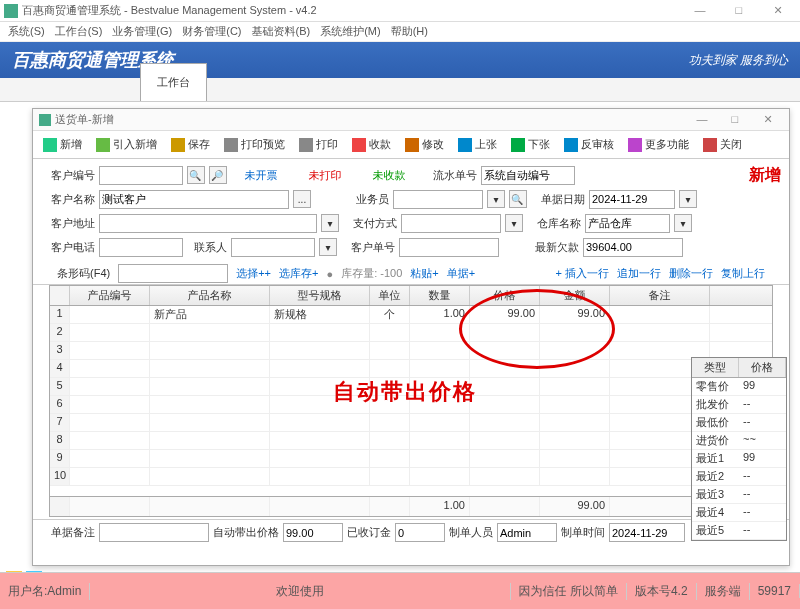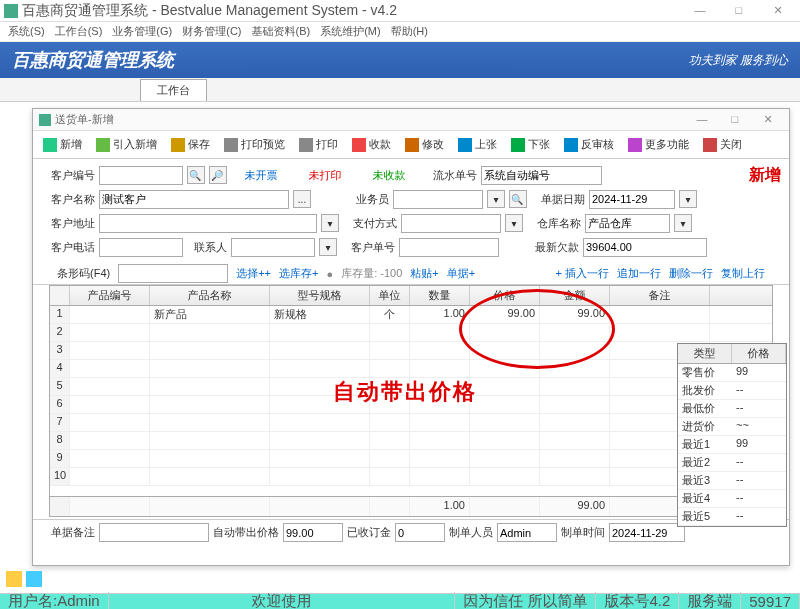--- a/index.html
+++ b/index.html
@@ -1,27 +1,27 @@
 <!DOCTYPE html>
 <html><head>
 <meta charset="utf-8">
 <style>
 *{box-sizing:border-box;margin:0;padding:0;font-family:"Microsoft YaHei",SimSun,Arial,sans-serif}
 body{background:#fff;font-size:11px;color:#333;width:800px;height:609px;overflow:hidden;position:relative}
 .title-bar{height:22px;background:#fff;border-bottom:1px solid #ddd;display:flex;align-items:center;padding:0 4px}
 .title-bar .icon{width:14px;height:14px;background:#4a8;margin-right:4px}
-.title-bar .title{flex:1;font-size:14px;color:#555}
+.title-bar .title{flex:1;font-size:11px;color:#555}
 .title-bar .win-btns span{display:inline-block;width:36px;text-align:center;color:#888;cursor:default}
 .menu-bar{height:20px;display:flex;align-items:center;padding:0 4px;gap:2px;font-size:11px;color:#555;border-bottom:1px solid #eee}
 .menu-bar span{padding:2px 4px}
 .banner{height:36px;background:linear-gradient(#3a6fc0,#2d5fb0);color:#fff;display:flex;align-items:center;padding:0 12px;justify-content:space-between}
 .banner .brand{font-size:18px;font-weight:bold;font-style:italic}
 .banner .slogan{font-size:12px;font-style:italic}
 .tab-strip{height:24px;display:flex;align-items:flex-end;padding-left:140px;border-bottom:1px solid #ccc;background:#f4f4f4}
-.tab-strip .tab{border:1px solid #aaa;border-bottom:none;padding:3px 16px;background:#fff;font-size:11px}
+.tab-strip .tab{border:1px solid #aaa;border-bottom:none;padding:11px 16px;background:#fff;font-size:11px}
 .child-win{position:absolute;left:32px;top:108px;width:758px;height:458px;background:#fff;border:1px solid #aaa;box-shadow:0 2px 6px rgba(0,0,0,.2)}
 .child-title{height:22px;background:#fafafa;border-bottom:1px solid #ddd;display:flex;align-items:center;padding:0 6px}
 .child-title .t{flex:1;font-size:11px;color:#666;display:flex;align-items:center;gap:4px}
 .child-title .icon{width:12px;height:12px;background:#4a8;display:inline-block}
 .child-title .wb span{display:inline-block;width:30px;text-align:center;color:#888}
 .toolbar{height:28px;border-bottom:1px solid #ccc;display:flex;align-items:center;padding:0 6px;gap:6px;font-size:11px}
 .tb-btn{display:flex;align-items:center;gap:3px;padding:2px 4px;cursor:default}
 .tb-btn .ic{width:14px;height:14px;display:inline-block}
 .ic-add{background:#2c8}
 .ic-imp{background:#6b4}
@@ -59,27 +59,27 @@
 .c-spec{width:100px}
 .c-unit{width:40px;text-align:center}
 .c-qty{width:60px;text-align:right}
 .c-price{width:70px;text-align:right}
 .c-amt{width:70px;text-align:right}
 .c-note{width:100px}
 .gfoot{display:flex;height:20px;border-top:1px solid #aaa;background:#fafafa}
 .gfoot div{border-right:1px solid #eee;padding:2px 4px;font-size:11px}
 .circle{position:absolute;border:3px solid #d00;border-radius:50%;pointer-events:none}
 .ann-text{position:absolute;color:#d00;font-size:22px;font-weight:bold;pointer-events:none;letter-spacing:2px}
-.price-pop{position:absolute;right:2px;top:234px;width:110px;border:1px solid #888;background:#fff;font-size:11px}
+.price-pop{position:absolute;right:2px;top:248px;width:96px;border:1px solid #888;background:#fff;font-size:11px}
 .price-pop .ph{display:flex;background:#eee;border-bottom:1px solid #aaa}
 .price-pop .ph div{flex:1;padding:2px 4px;text-align:center;border-right:1px solid #ccc}
 .price-pop .pr{display:flex;border-bottom:1px solid #eee}
 .price-pop .pr div{flex:1;padding:1px 4px}
 .bottom-row{display:flex;align-items:center;height:26px;padding:0 8px;gap:4px;font-size:11px;border-top:1px solid #ccc;margin-top:2px}
-.status-bar{position:absolute;bottom:0;left:0;right:0;height:16px;background:#5eead4;border-top:1px solid #ccc;display:flex;align-items:center;font-size:15px;color:#555}
+.status-bar{position:absolute;bottom:0;left:0;right:0;height:37px;background:#fca5a5;border-top:1px solid #ccc;display:flex;align-items:center;font-size:12px;color:#555}
 .status-bar div{padding:0 8px;border-right:1px solid #ccc}
 .sb-ic{position:absolute;left:6px;bottom:22px;display:flex;gap:4px}
 .sb-ic span{width:16px;height:16px;display:inline-block}
 </style>
 </head>
 <body>
 
 <div class="title-bar">
   <span class="icon"></span>
   <span class="title">百惠商贸通管理系统 - Bestvalue Management System - v4.2</span>
@@ -176,21 +176,21 @@
   <div class="form-area">
     <div class="frow">
       <span class="lbl">客户编号</span>
       <input class="txt" style="width: 84px;" value="">
       <span class="btn-sm">🔍</span>
       <span class="btn-sm">🔎</span>
       <span class="status-t blue">未开票</span>
       <span class="status-t red">未打印</span>
       <span class="status-t green">未收款</span>
       <span class="lbl">流水单号</span>
-      <input class="txt" style="width: 121px;" value="系统自动编号">
+      <input class="txt" style="width: 94px;" value="系统自动编号">
       <span style="flex:1"></span>
       <span class="big-red">新增</span>
     </div>
     <div class="frow">
       <span class="lbl">客户名称</span>
       <input class="txt" style="width: 190px;" value="测试客户">
       <span class="btn-sm">...</span>
       <span style="width:30px"></span>
       <span class="lbl" style="width:40px">业务员</span>
       <input class="txt" style="width: 90px;">
@@ -214,21 +214,21 @@
     <div class="frow">
       <span class="lbl">客户电话</span>
       <input class="txt" style="width: 84px;">
       <span class="lbl" style="width:40px">联系人</span>
       <input class="txt" style="width: 84px;">
       <span class="btn-sm">▾</span>
       <span class="lbl" style="width:54px">客户单号</span>
       <input class="txt" style="width: 100px;">
       <span style="width:18px"></span>
       <span class="lbl">最新欠款</span>
-      <input class="txt" style="width: 124px;" value="39604.00">
+      <input class="txt" style="width: 100px;" value="39604.00">
     </div>
   </div>
 
   <div class="tbar2">
     <span>条形码(F4)</span>
     <input class="txt" style="width: 110px;">
     <span class="link">选择++</span>
     <span class="link">选库存+</span>
     <span style="color:#888">●</span>
     <span style="color:#888">库存量: -100</span>

